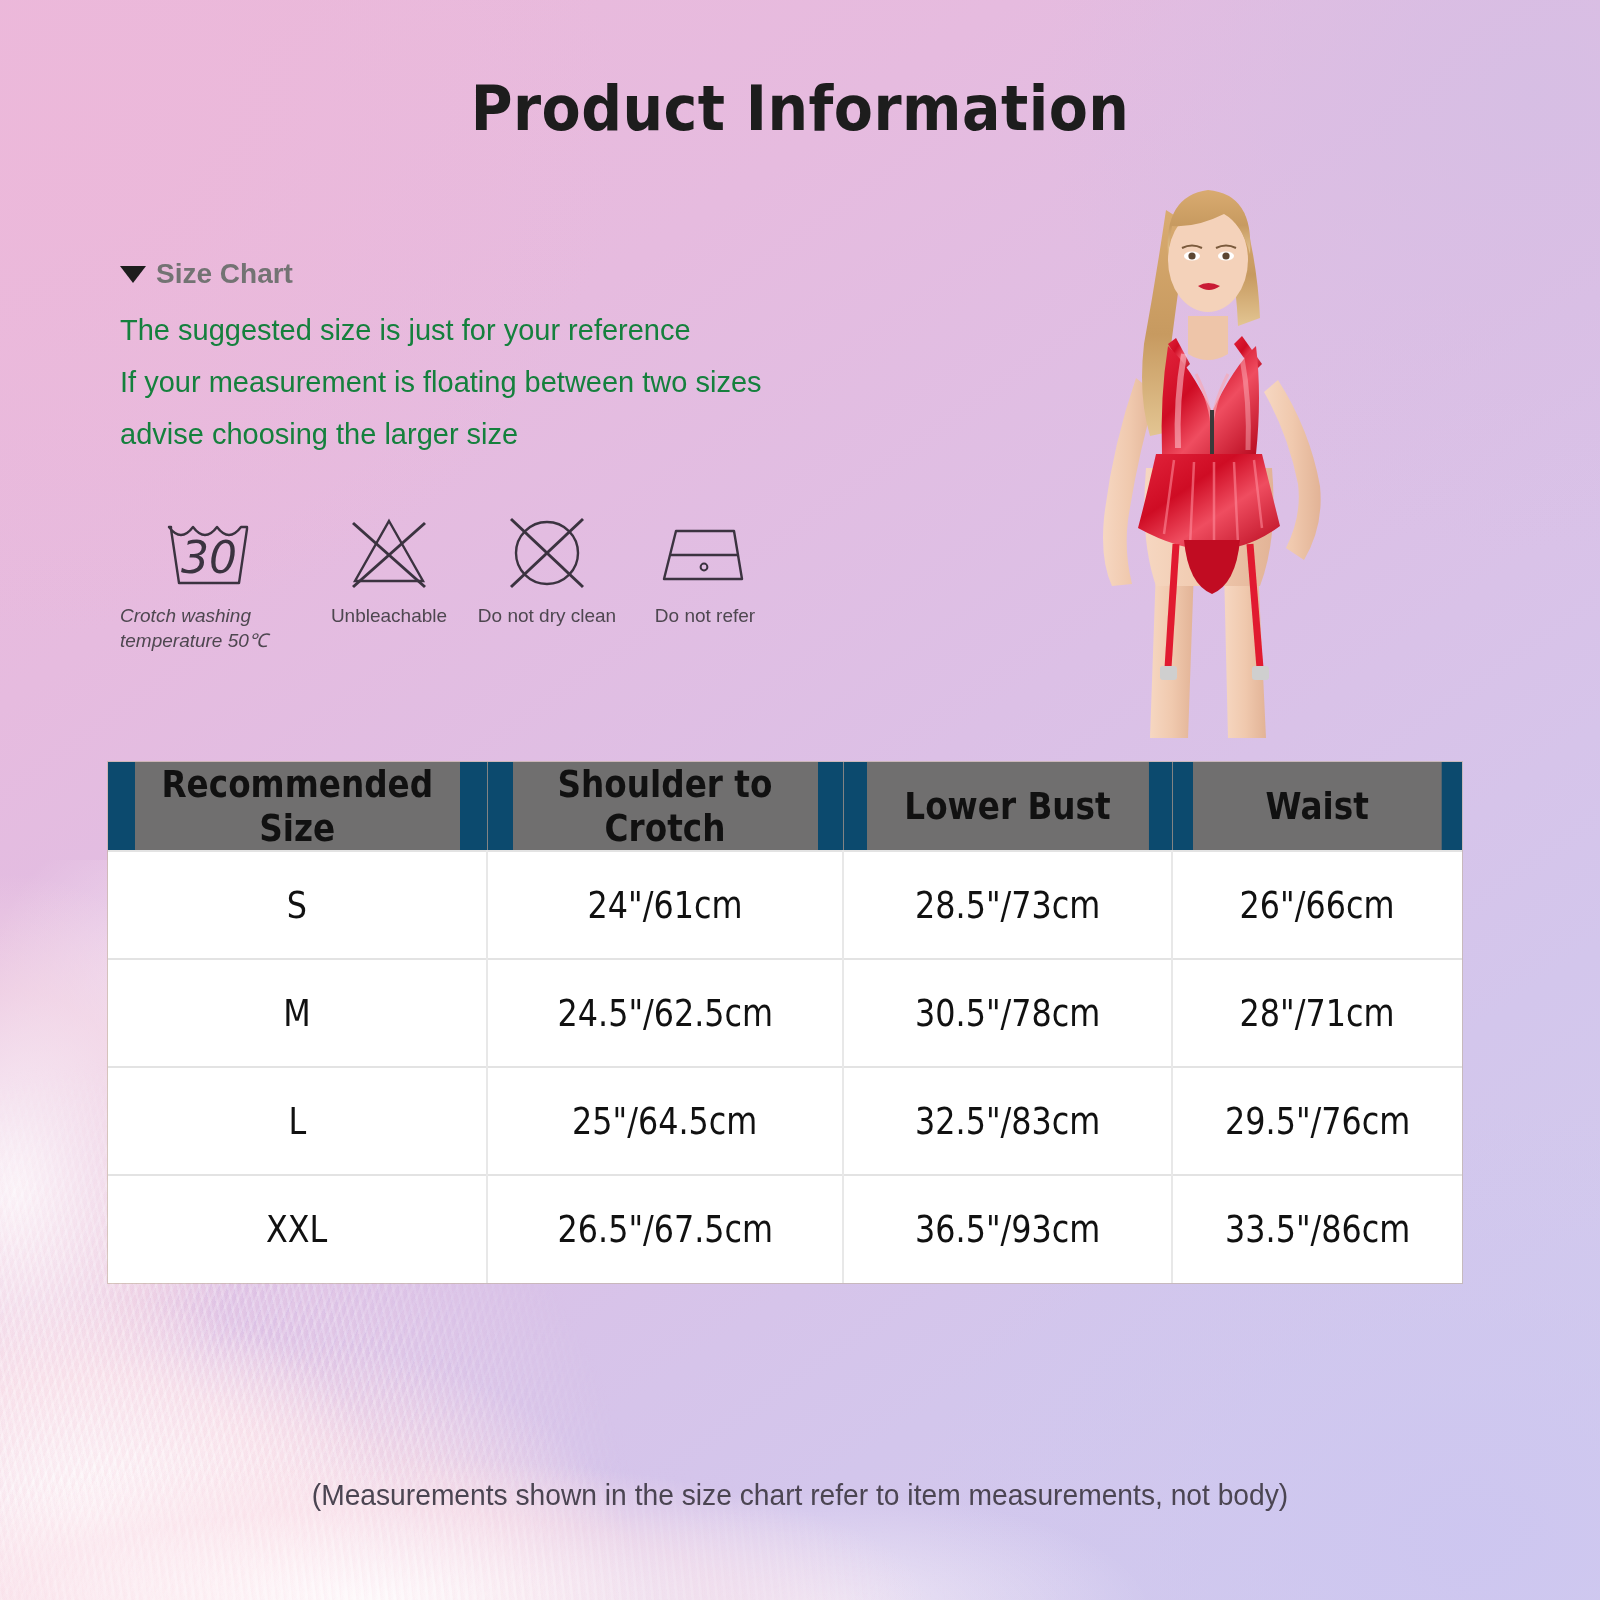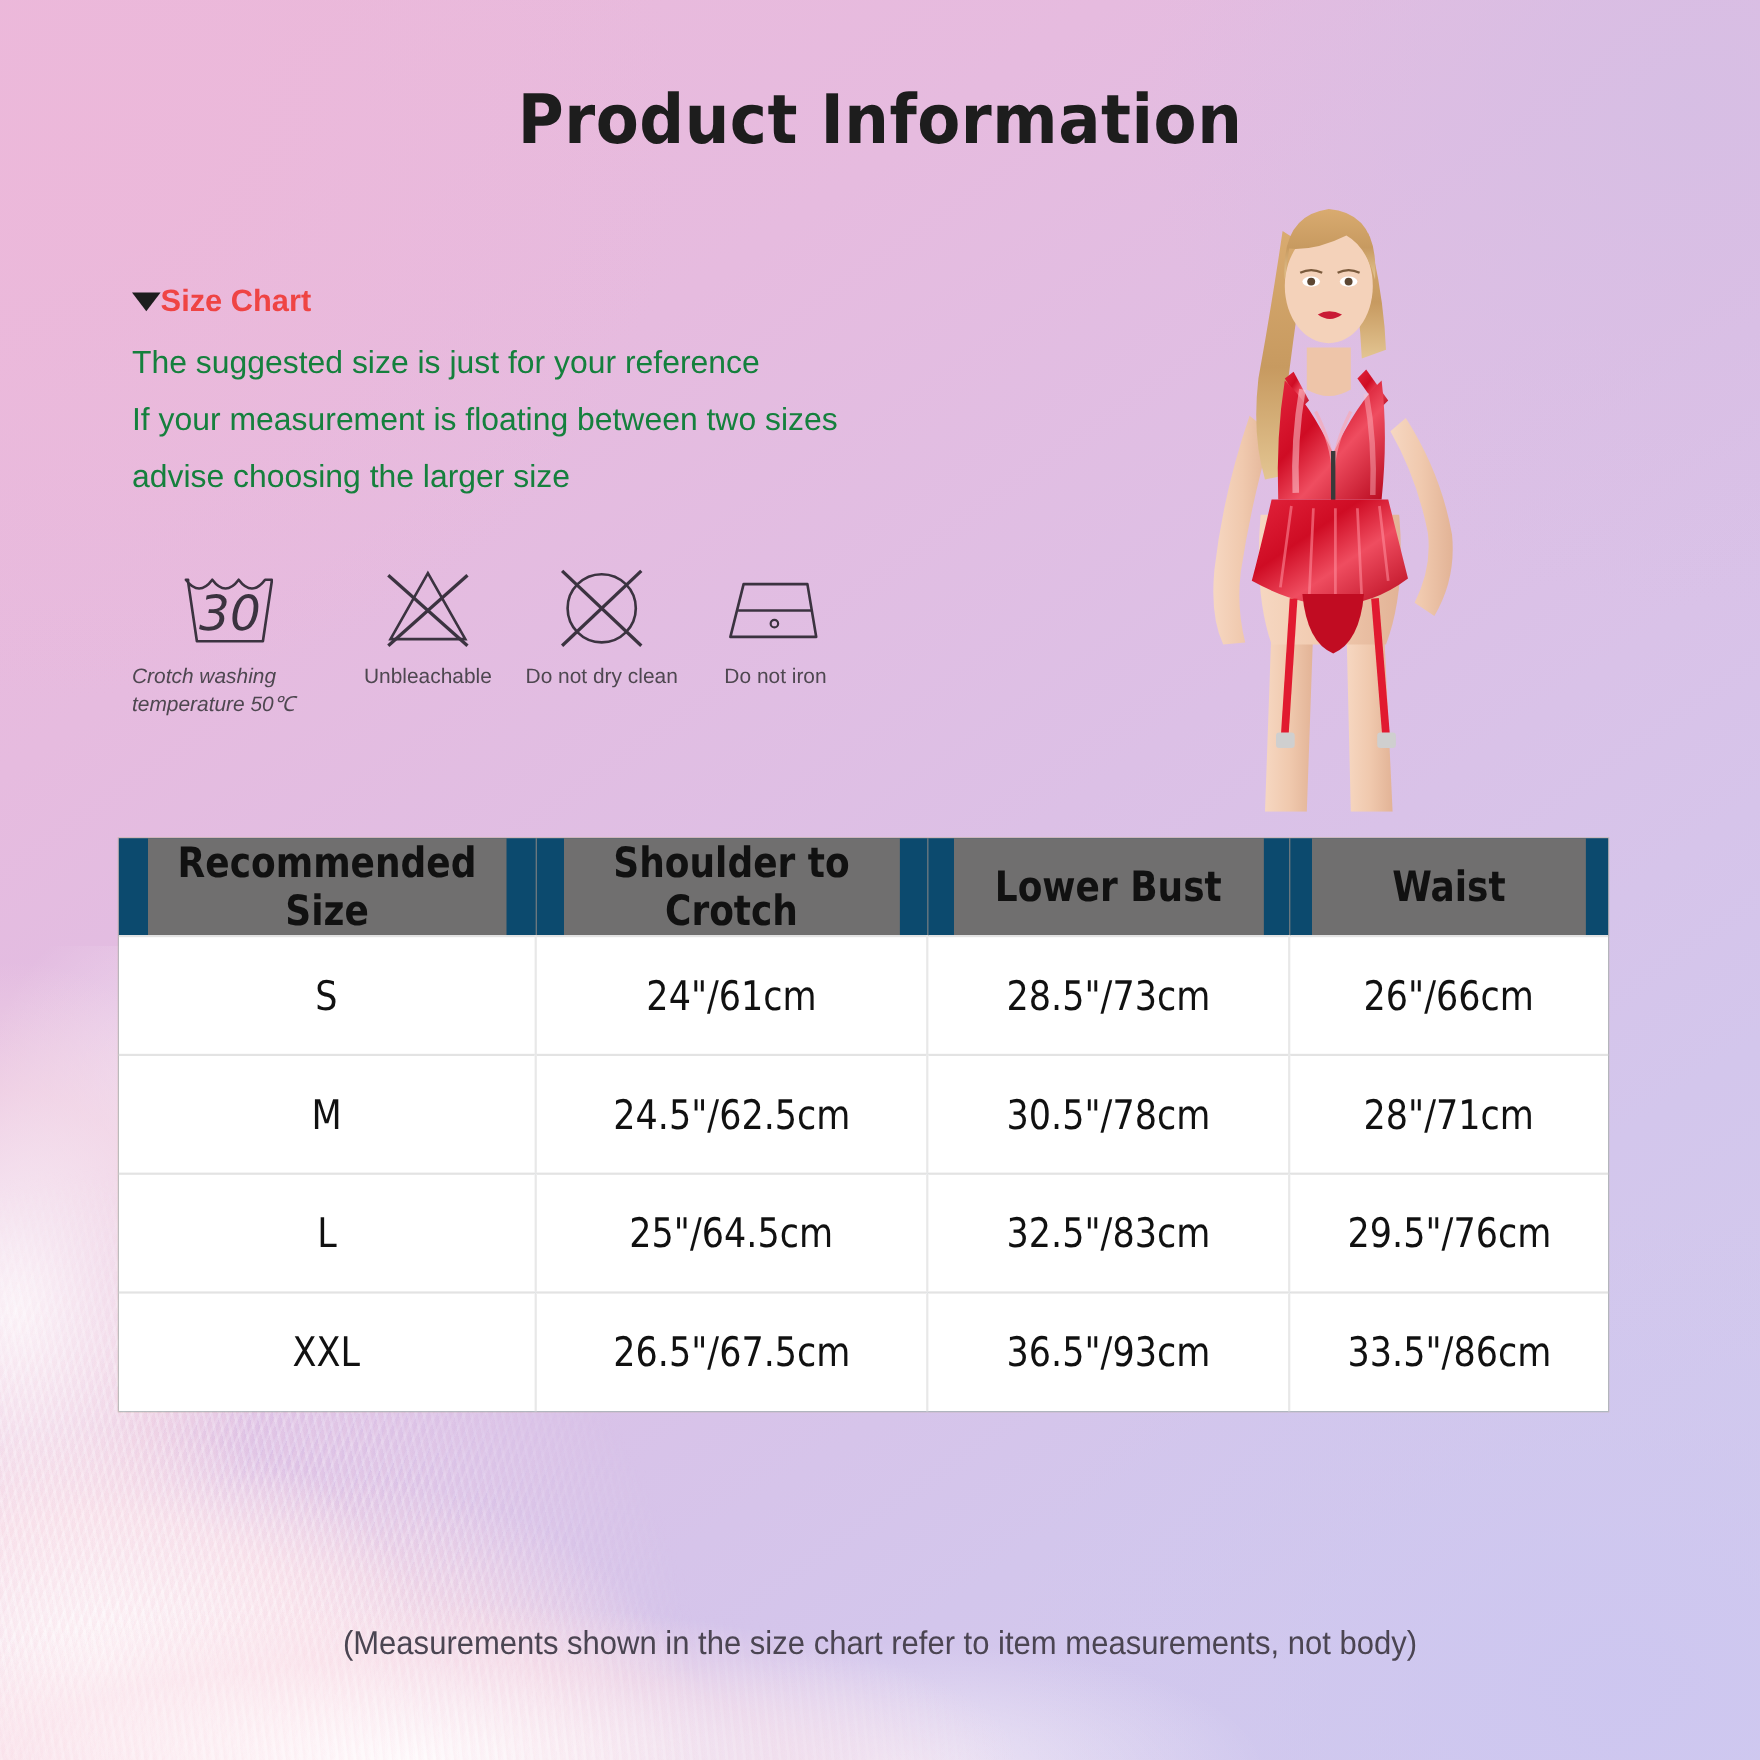--- a/index.html
+++ b/index.html
@@ -55,21 +55,21 @@
     text-align:center;
     font-size:62px; font-weight:bold;
     letter-spacing:0.5px;
     color:#1d1d1d;
     font-family:"DejaVu Sans", sans-serif;
     transform:scaleX(0.92);
   }
 
   
   .sizechart { position:absolute; left:120px; top:258px; width:760px; }
-  .sc-head { display:flex; align-items:center; font-size:28px; font-weight:bold; color:#ef4444;text-align:right; }
+  .sc-head { display:flex; align-items:center; gap:10px; font-size:28px; font-weight:bold; color:#737373;text-align:right; }
   .tri { width:0; height:0; border-left:13px solid transparent; border-right:13px solid transparent; border-top:17px solid #1d1d1d; }
   .sc-line { font-size:29px; color:#15803d; line-height:1.72; margin-top:2px; }
   .sc-lines { margin-top:16px; }
 
   
   .care { position:absolute; left:120px; top:508px; display:flex; align-items:flex-start; }
   .care-item { width:158px; display:flex; flex-direction:column; align-items:center; }
   .care-item.wide { width:190px;font-style:italic; }
   .care-glyph { height:88px; display:flex; align-items:center; justify-content:center; }
   .care-label { margin-top:8px; font-size:19px; color:#4e4750; text-align:center; line-height:1.3; }
@@ -182,21 +182,21 @@
   </div>
 
   <div class="care-item">
     <div class="care-glyph">
       <svg width="110" height="86" viewBox="0 0 110 86">
         <path d="M26 22 L84 22 L92 70 L14 70 Z" fill="none" stroke="#3b3340" stroke-width="2.4" stroke-linejoin="round"></path>
         <line x1="21" y1="46" x2="88" y2="46" stroke="#3b3340" stroke-width="2.4"></line>
         <circle cx="54" cy="58" r="3.4" fill="none" stroke="#3b3340" stroke-width="2"></circle>
       </svg>
     </div>
-    <div class="care-label">Do not iron</div>
+    <div class="care-label">Do not refer</div>
   </div>
 </div>
 
 <div class="model">
   <svg viewBox="0 0 360 570">
     <defs>
       <linearGradient id="latex" x1="0" y1="0" x2="1" y2="1">
         <stop offset="0%" stop-color="#e2243c"></stop>
         <stop offset="35%" stop-color="#cf0c24"></stop>
         <stop offset="60%" stop-color="#ef4d60"></stop>

